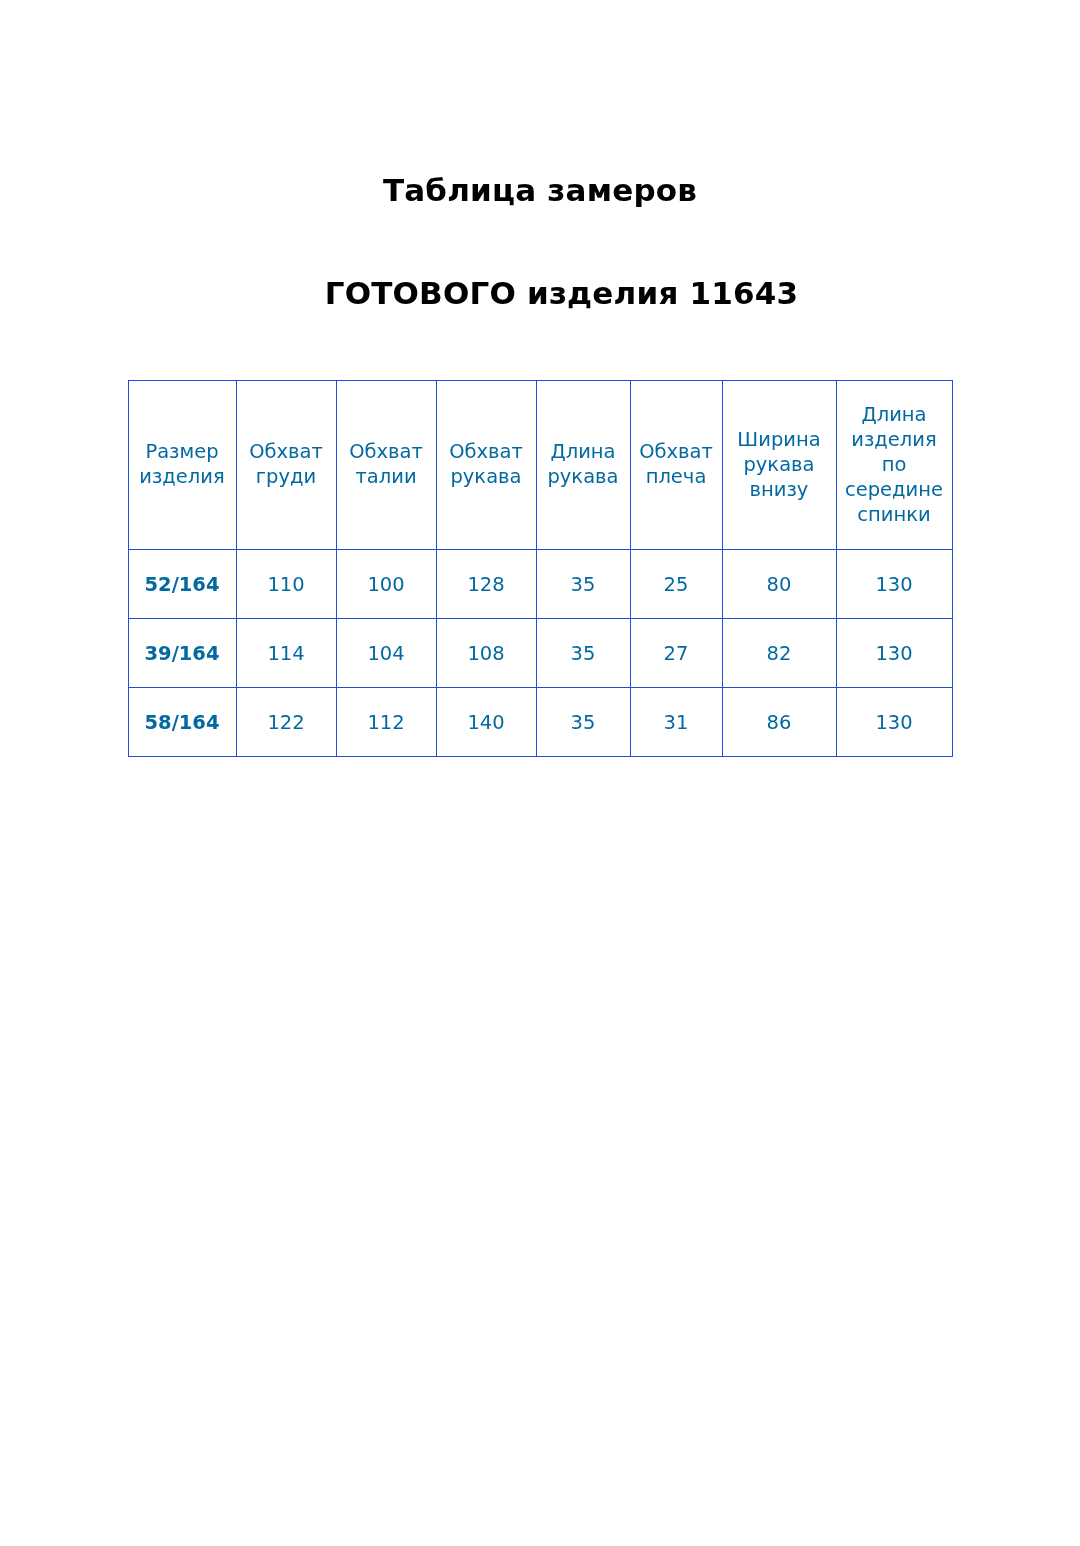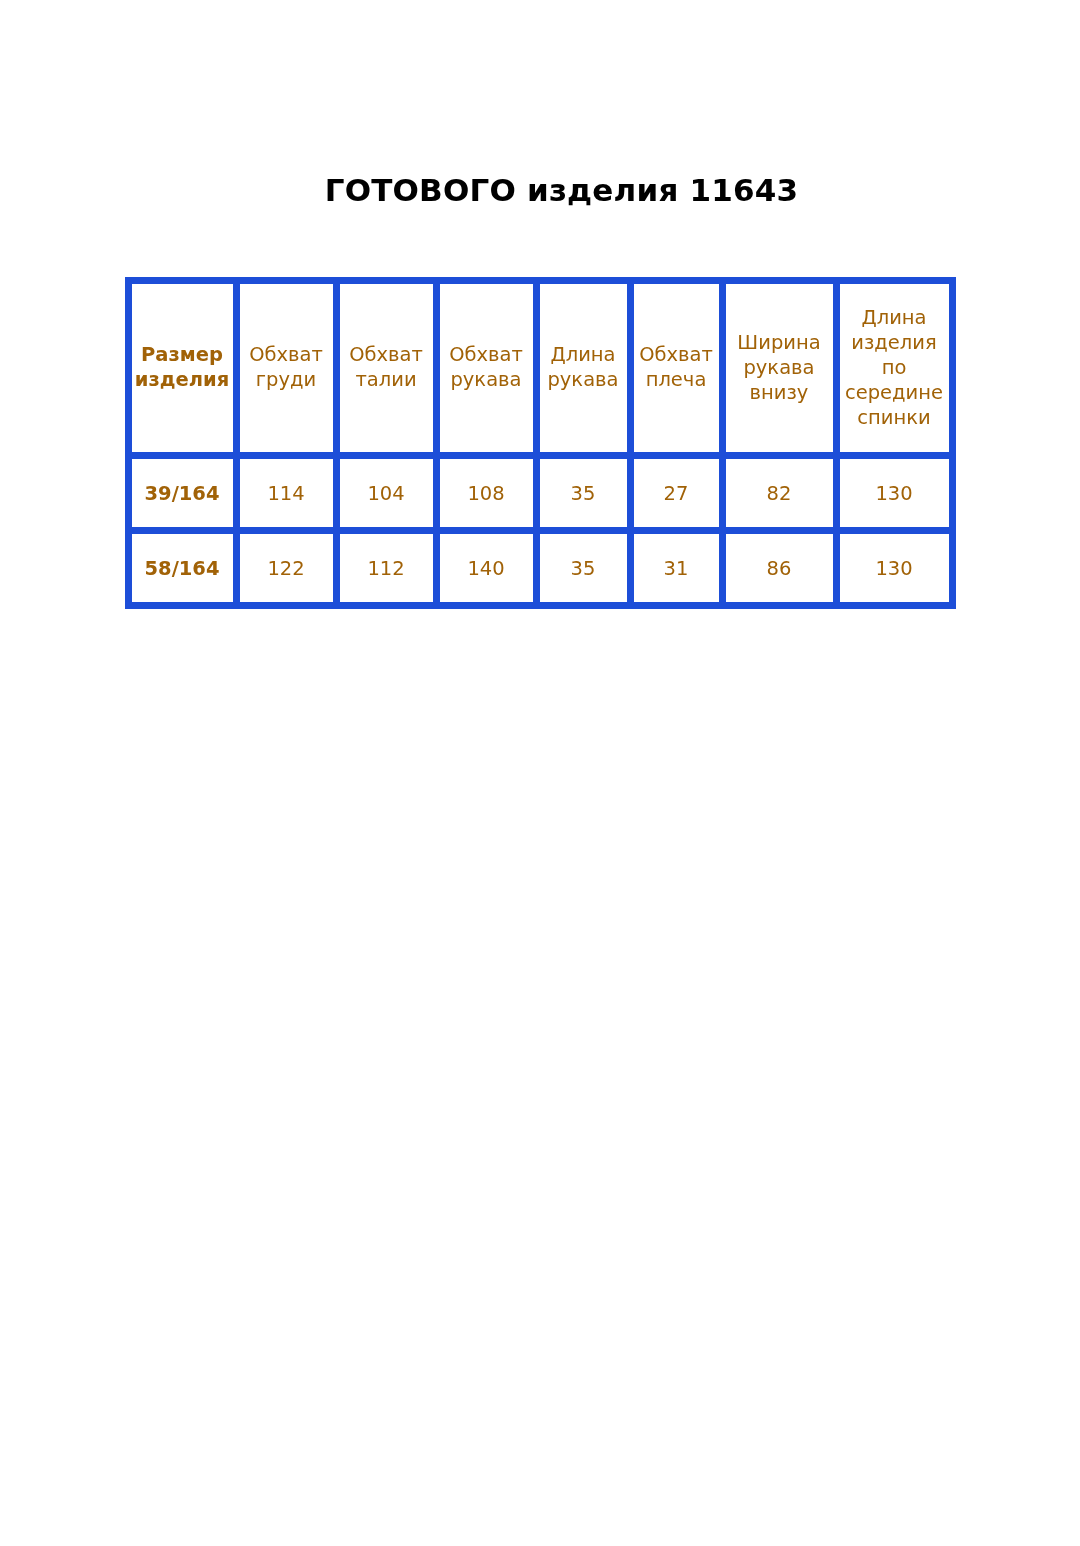--- a/index.html
+++ b/index.html
@@ -45,34 +45,34 @@
     display: flex;
     justify-content: center;
   }
   table.measure {
     border-collapse: collapse;
     width: 824px;
     table-layout: fixed;
   }
   table.measure th,
   table.measure td {
-    border: 7px solid #1d4ed8;
+    border: 1px solid #1d4ed8;
     text-align: center;
     vertical-align: middle;
     font-size: 19.5px;
-    color: #a16207;
+    color: #0369a1;
   }
   table.measure thead th {
     height: 160px;
     font-weight: normal;
     line-height: 1.28;
     padding: 4px 2px;
   }
   table.measure thead th.size-head {
-    font-weight: bold;
+    font-weight: normal;
   }
   table.measure tbody td {
     height: 64px;
     padding: 2px;
   }
   table.measure tbody td.size-cell {
     font-weight: bold;
   }
   
   col.c0 { width: 108px; }
@@ -83,20 +83,21 @@
   col.c5 { width: 92px; }
   col.c6 { width: 114px; }
   col.c7 { width: 116px; }
 </style>
 </head>
 <body>
 
 <div class="page">
 
   <div class="title-block">
+    <div class="title-line1">Таблица замеров</div>
     <div class="title-line2">ГОТОВОГО изделия 11643</div>
   </div>
 
   <div class="table-wrap">
     <table class="measure">
       <colgroup>
         <col class="c0">
           <col class="c1">
           <col class="c2">
           <col class="c3">
@@ -112,20 +113,30 @@
           <th>Обхват талии</th>
           <th>Обхват рукава</th>
           <th>Длина рукава</th>
           <th>Обхват плеча</th>
           <th>Ширина рукава внизу</th>
           <th>Длина изделия по середине спинки</th>
         </tr>
       </thead>
       <tbody>
         <tr>
+          <td class="size-cell">52/164</td>
+          <td>110</td>
+          <td>100</td>
+          <td>128</td>
+          <td>35</td>
+          <td>25</td>
+          <td>80</td>
+          <td>130</td>
+        </tr>
+        <tr>
           <td class="size-cell">39/164</td>
           <td>114</td>
           <td>104</td>
           <td>108</td>
           <td>35</td>
           <td>27</td>
           <td>82</td>
           <td>130</td>
         </tr>
         <tr>

